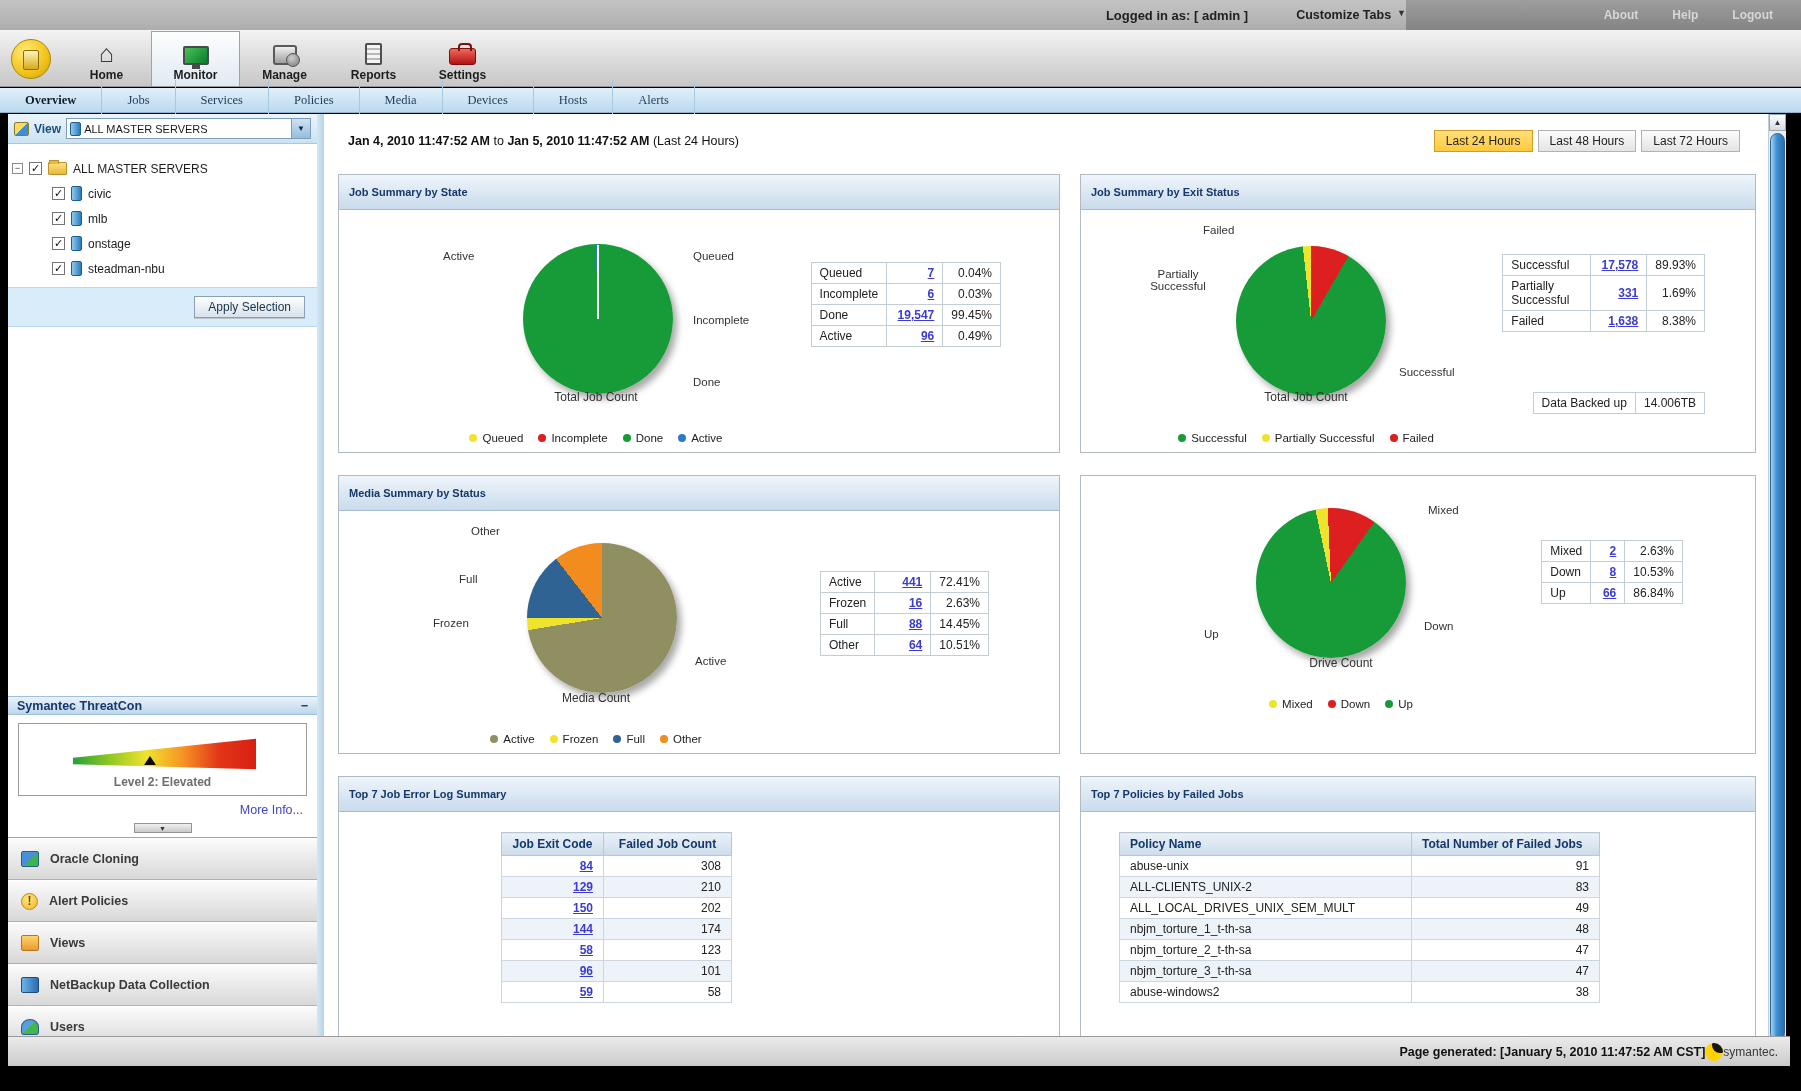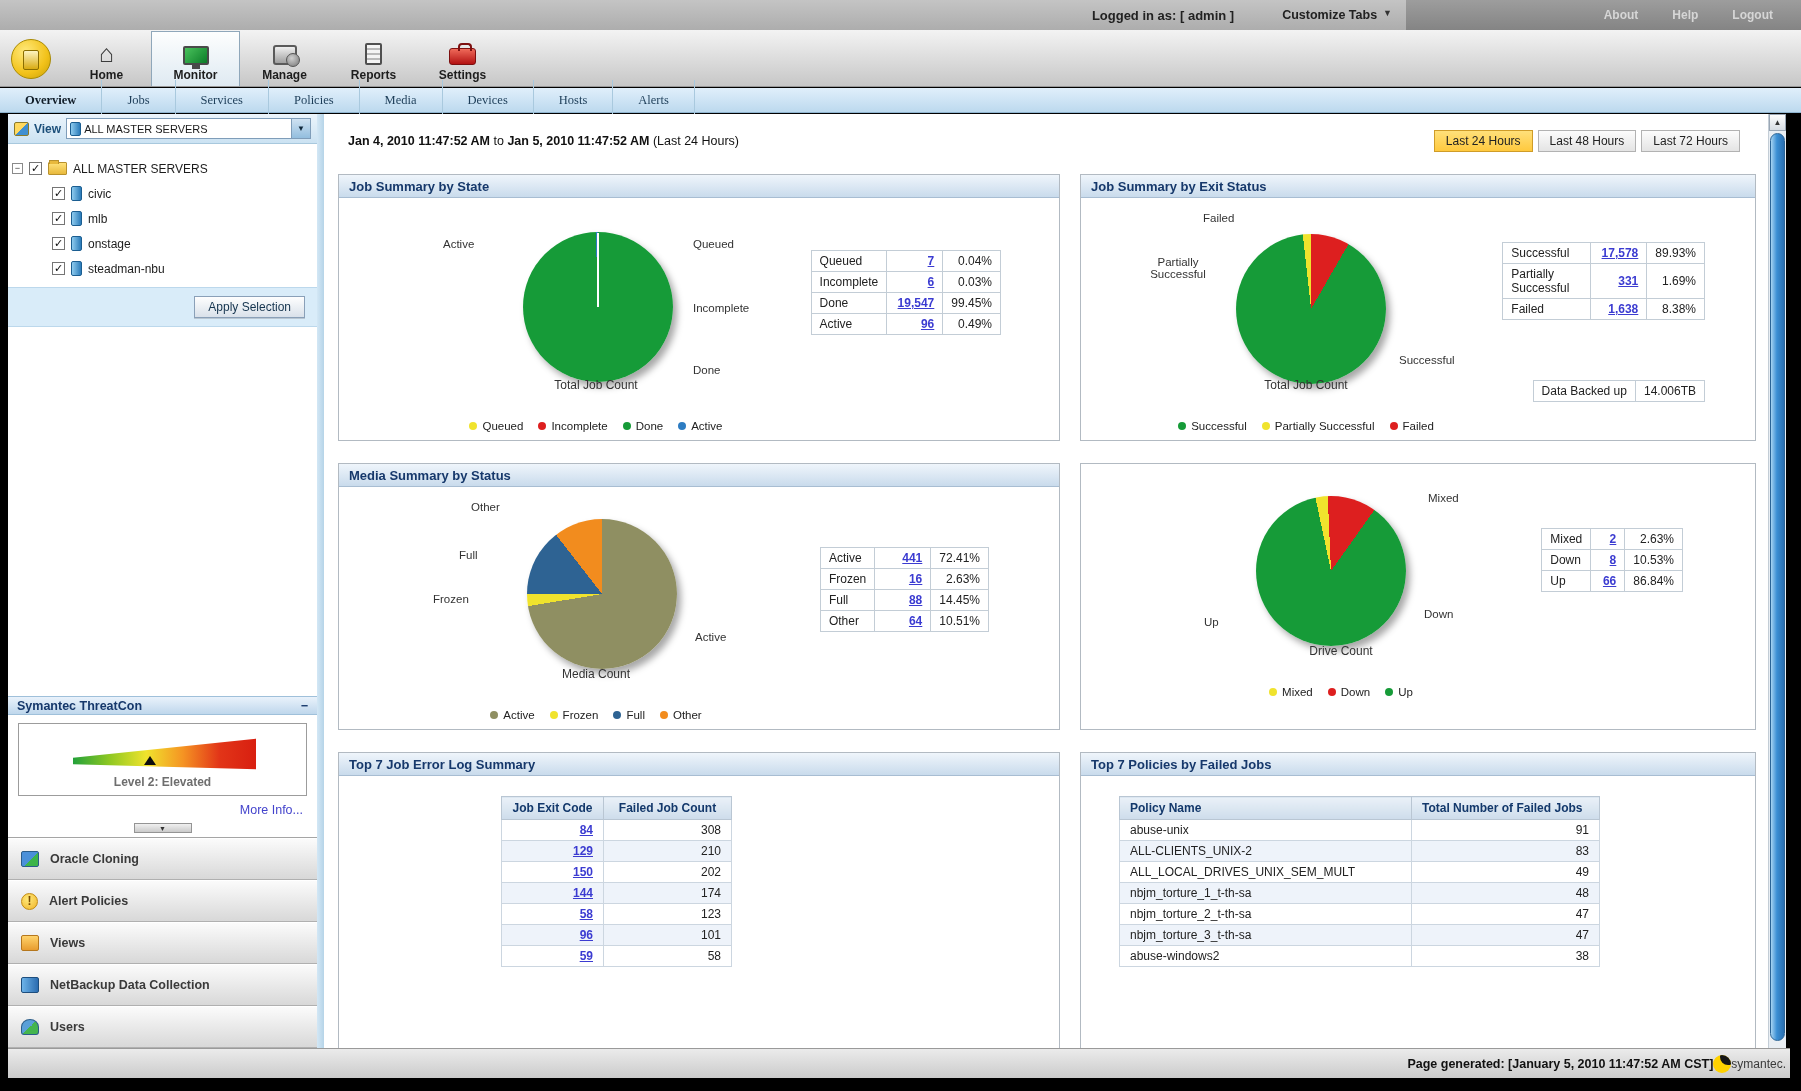--- a/index.html
+++ b/index.html
@@ -6,21 +6,21 @@
   html,body { background:#000; }
   body { width:1801px; height:1091px; position:relative; overflow:hidden;
          font-family:"Liberation Sans","DejaVu Sans",sans-serif; }
   .app { position:absolute; inset:0; }
 
   
   .top-strip { position:absolute; top:0; left:0; width:100%; height:30px;
     background:linear-gradient(#c4c4c4,#adadad); display:flex; align-items:center; }
   .ts-spacer { flex:1; }
   .ts-logged { font-size:13px; font-weight:bold; color:#222; margin-right:48px; }
-  .ts-custom { font-size:12.5px; font-weight:bold; color:#222; margin-right:14px; cursor:pointer; display:flex; gap:6px; }
+  .ts-custom { font-size:12.5px; font-weight:bold; color:#222; cursor:pointer; display:flex; gap:6px; }
   .ts-caret { font-size:9px; color:#333; }
   .ts-dark { height:100%; width:395px; background:linear-gradient(#9d9d9d,#848484);
     display:flex; align-items:center; justify-content:flex-end; gap:34px; padding-right:28px; }
   .ts-link { font-size:12px; font-weight:bold; color:#d6d6d6; cursor:pointer; }
 
   
   .tab-bar { position:absolute; top:30px; left:0; width:100%; height:57px;
     background:linear-gradient(#f3f3f3,#c7c7c7); border-bottom:1px solid #979797;
     display:flex; align-items:flex-end; }
   .logo-btn { width:62px; height:54px; display:flex; align-items:center; justify-content:center; cursor:pointer; }
@@ -134,22 +134,22 @@
   .range-btn { font-size:12px; color:#222; padding:3px 11px; border:1px solid #b2b2b2;
     background:linear-gradient(#fcfcfc,#e4e4e4); cursor:pointer; white-space:nowrap; }
   .range-btn.active { background:linear-gradient(#ffe07a,#ffc93e); border-color:#cf9c28; }
 
   .grid { padding:14px 0 0 14px; display:flex; flex-direction:column; gap:22px; }
   .g-row { display:flex; gap:20px; }
   .panel { border:1px solid #b2bac2; background:#fff; }
   .p-left { width:722px; }
   .p-right { width:676px; }
   .panel-header { height:15px; background:linear-gradient(#eff5fb,#c9dbec);
-    border-bottom:1px solid #a8bdd2; display:flex; align-items:center; padding:11px 10px;
-    font-size:13px; font-weight:bold; color:#16386b; }
+    border-bottom:1px solid #a8bdd2; display:flex; align-items:center; padding:17px 10px;
+    font-size:11px; font-weight:bold; color:#16386b; }
   .panel-body { position:relative; height:242px; background:#fff; }
   .panel-body.tall { height:258px; }
 
   .pie-wrap { position:absolute; width:330px; height:238px; }
   .pie { position:absolute; width:150px; height:150px; border-radius:50%;
     box-shadow:4px 5px 7px rgba(0,0,0,0.35); }
   .pie-line { position:absolute; left:50%; top:1px; width:2px; height:74px; background:#fff; margin-left:-1px; }
   .pie-label { position:absolute; font-size:11.5px; color:#333; }
   .pie-caption { position:absolute; bottom:48px; width:100%; text-align:center; font-size:12px; color:#333; }
   .legend { position:absolute; bottom:8px; width:100%; display:flex; justify-content:center;
@@ -174,23 +174,23 @@
   
   .scrollbar { position:absolute; right:0; top:0; width:18px; height:100%;
     background:#e9eef3; border-left:1px solid #c3cdd6; }
   .sb-up { height:17px; background:linear-gradient(#fdfdfd,#d6dce3); border:1px solid #9aa7b5;
     text-align:center; font-size:8px; line-height:15px; color:#333; cursor:pointer; }
   .sb-thumb { position:absolute; top:19px; left:1px; width:15px; height:calc(100% - 26px);
     border-radius:8px; border:1px solid #2a6496;
     background:linear-gradient(90deg,#a6d4f2,#3b8fd4 45%,#2a6fb0); cursor:grab; }
 
   
-  .footer { position:absolute; left:8px; right:11px; bottom:13px; height:30px;
+  .footer { position:absolute; left:8px; right:11px; bottom:25px; height:30px;
     background:linear-gradient(#ebebeb,#cbcbcb); border-top:1px solid #9a9a9a;
-    display:flex; align-items:center; justify-content:flex-end; padding-right:4px; }
+    display:flex; align-items:center; justify-content:flex-end; padding-right:12px; }
   .footer-text { font-size:12.5px; font-weight:bold; color:#111; }
   .sym-logo { width:18px; height:18px; border-radius:50%; background:#ffd200;
     position:relative; overflow:hidden; }
   .sym-logo::after { content:""; position:absolute; right:-5px; top:-6px; width:16px; height:16px;
     border-radius:50%; background:#161616; }
   .sym-text { font-size:12px; color:#3a3a3a; }
 </style>
 </head>
 <body>
 

